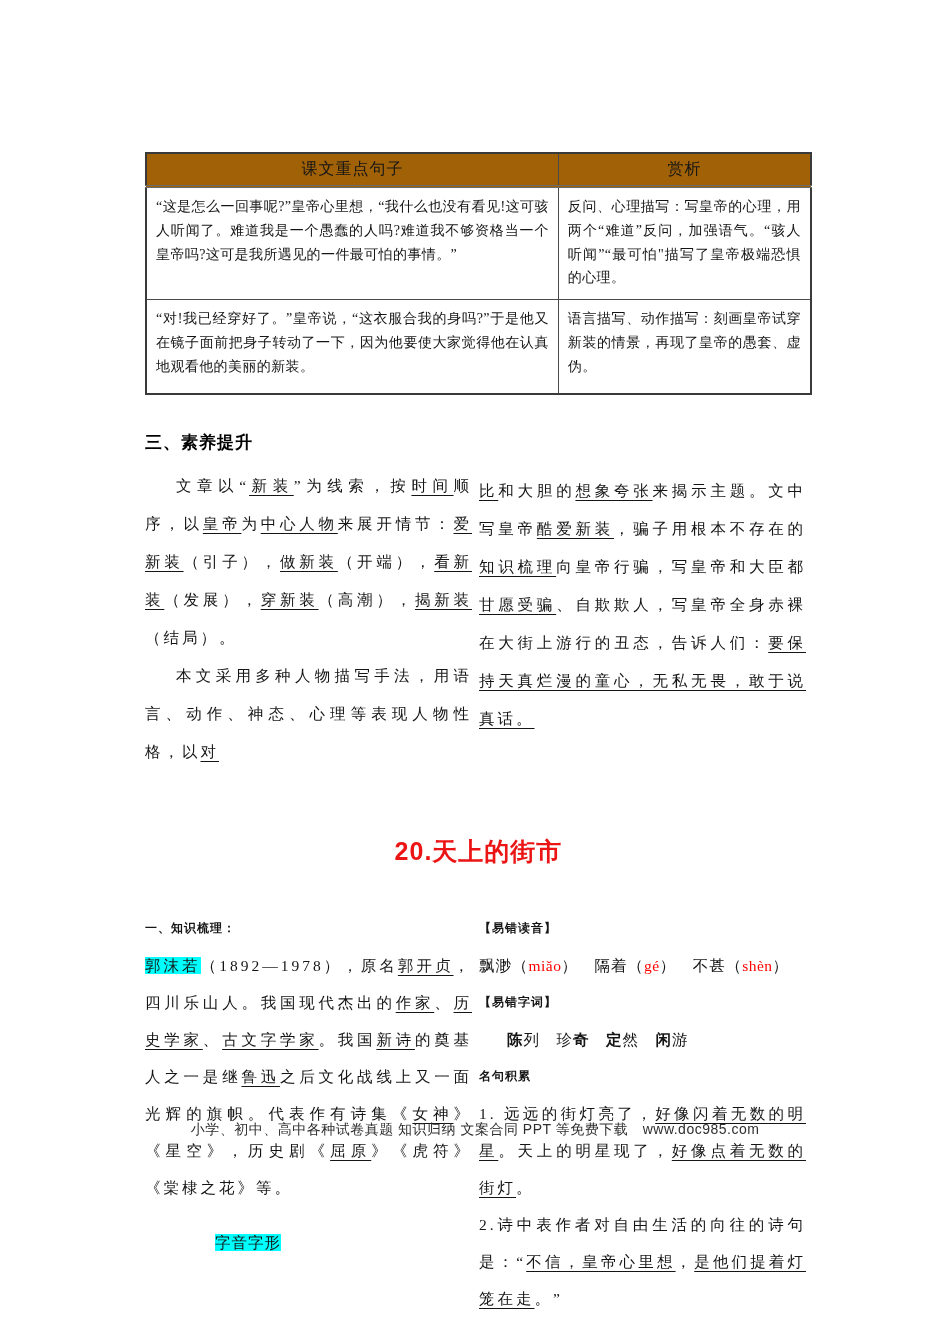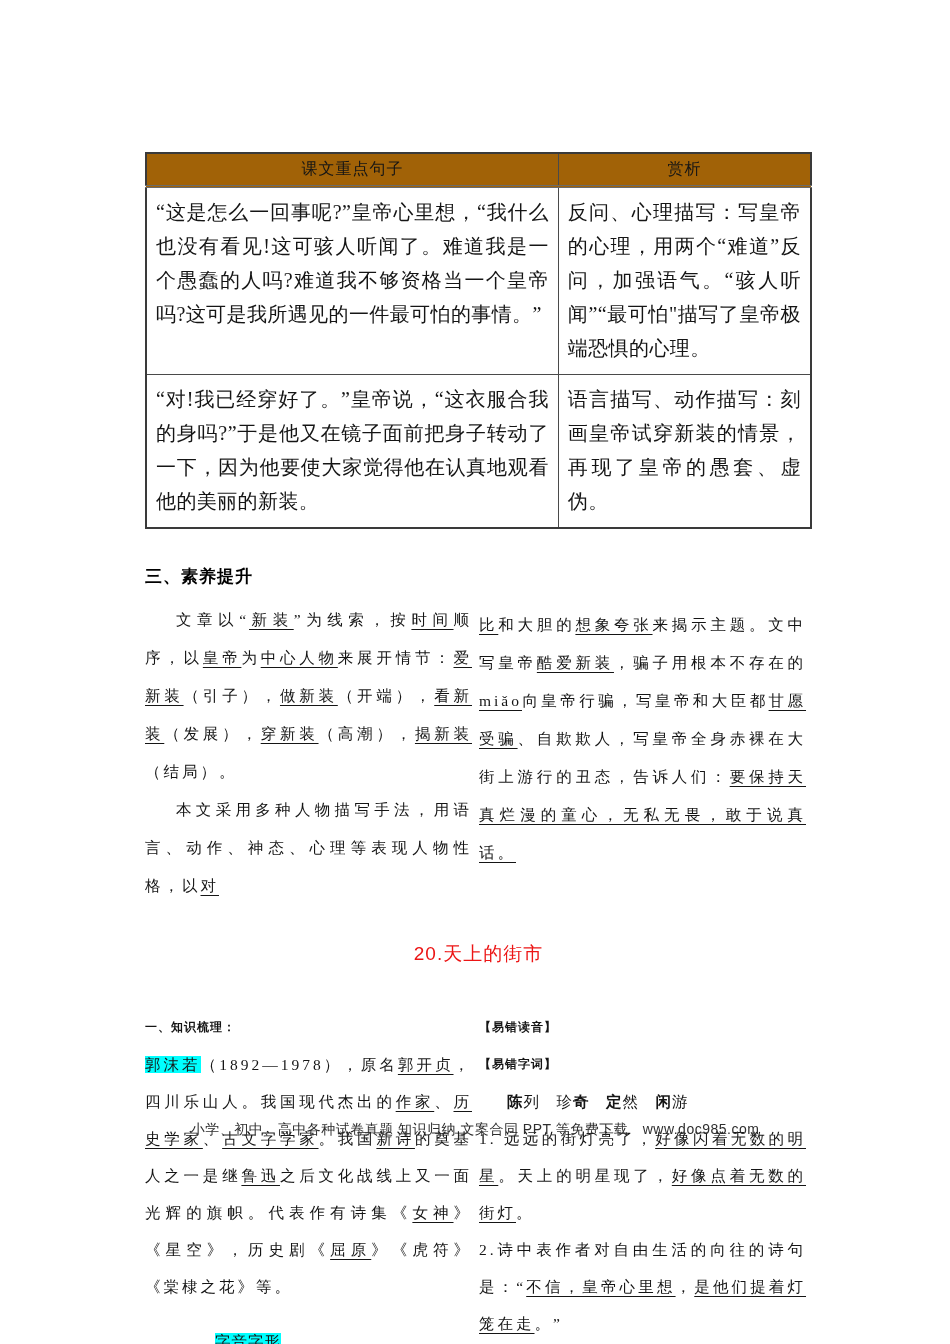--- a/index.html
+++ b/index.html
@@ -39,21 +39,21 @@
     font-size: 16px;
     border: 1.5px solid #4a4a4a;
     border-bottom: 3px double #6a6a6a;
     padding: 5px 6px;
     letter-spacing: 1px;
   }
   table.key-table td {
     border: 1.5px solid #4a4a4a;
     vertical-align: top;
     padding: 7px 9px 9px 9px;
-    font-size: 20px;
+    font-size: 14px;
     line-height: 1.7;
     text-align: justify;
     letter-spacing: 0.4px;
   }
   col.c1 { width: 62%; }
   col.c2 { width: 38%; }
   tr.row1 td { height: 110px; }
   tr.row2 td { height: 94px; }
   
   .twocol { display: flex; gap: 7px; }
@@ -75,26 +75,26 @@
   .b  { font-weight: bold; }
   .dot { position: relative; }
   .dot::after {
     content: "•";
     position: absolute; left: 50%; bottom: -0.85em;
     transform: translateX(-50%);
     font-size: 9px; color: #000; letter-spacing: 0;
   }
   
   .lesson-title {
-    margin: 36px 0 42px 0;
+    margin: 64px 0 42px 0;
     text-align: center;
     color: #ec1515;
     font-family: "Liberation Sans", "DejaVu Sans", sans-serif;
-    font-weight: normal;
-    font-size: 19px;
+    font-weight: bold;
+    font-size: 25px;
     letter-spacing: 1px;
   }
   
   .bottom .col p { line-height: 37px; margin: 0; }
   .sub-heading {
     font-family: "Liberation Sans", "DejaVu Sans", sans-serif;
     font-weight: bold;
     font-size: 12px;
     margin: 0;
     line-height: 37px;
@@ -147,36 +147,38 @@
     </table>
 
     <h2 class="sec-heading sec3">三、素养提升</h2>
 
     <div class="twocol flow">
       <div class="col">
         <p class="indent"><span>文章以“</span><span class="u">新装</span><span>”为线索，按</span><span class="u">时间</span><span>顺序，以</span><span class="u">皇帝</span><span>为</span><span class="u">中心人物</span><span>来展开情节：</span><span class="u">爱新装</span><span>（引子），</span><span class="u">做新装</span><span>（开端），</span><span class="u">看新装</span><span>（发展），</span><span class="u">穿新装</span><span>（高潮），</span><span class="u">揭新装</span><span>（结局）。</span></p>
         <p class="indent"><span>本文采用多种人物描写手法，用语言、动作、神态、心理等表现人物性格，以</span><span class="u">对</span></p>
       </div>
       <div class="col sec3-right">
-        <p><span class="u">比</span><span>和大胆的</span><span class="u">想象夸张</span><span>来揭示主题。文中写皇帝</span><span class="u">酷爱新装</span><span>，骗子用根本不存在的</span><span class="u">miǎo</span><span>向皇帝行骗，写皇帝和大臣都</span><span class="u">甘愿受骗</span><span>、自欺欺人，写皇帝全身赤裸在大街上游行的丑态，告诉人们：</span><span class="u">要保持天真烂漫的童心，无私无畏，敢于说真话。</span></p>
+        <p><span class="u">比</span><span>和大胆的</span><span class="u">想象夸张</span><span>来揭示主题。文中写皇帝</span><span class="u">酷爱新装</span><span>，骗子用根本不存在的</span><span class="u">知识梳理</span><span>向皇帝行骗，写皇帝和大臣都</span><span class="u">甘愿受骗</span><span>、自欺欺人，写皇帝全身赤裸在大街上游行的丑态，告诉人们：</span><span class="u">要保持天真烂漫的童心，无私无畏，敢于说真话。</span></p>
       </div>
     </div>
 
     <h1 class="lesson-title">20.天上的街市</h1>
 
     <div class="twocol flow bottom">
       <div class="col">
         <h3 class="sub-heading">一、知识梳理：</h3>
         <p><span class="hl">郭沫若</span><span>（1892—1978），原名</span><span class="u">郭开贞</span><span>，四川乐山人。我国现代杰出的</span><span class="u">作家</span><span>、</span><span class="u">历史学家</span><span>、</span><span class="u">古文字学家</span><span>。我国</span><span class="u">新诗</span><span>的奠基人之一是继</span><span class="u">鲁迅</span><span>之后文化战线上又一面光辉的旗帜。代表作有诗集《</span><span class="u">女神</span><span>》《星空》，历史剧《</span><span class="u">屈原</span><span>》《虎符》《棠棣之花》等。</span></p>
         <p class="tag2-line"><span class="hl">字音字形</span></p>
       </div>
       <div class="col">
         <h3 class="sub-heading">【易错读音】</h3>
+        <p class="pron-line"><span>飘</span><span class="dot">渺</span><span>（</span><span class="red">miǎo</span><span>）　</span><span class="dot">隔</span><span>着</span><span>（</span><span class="red">gé</span><span>）　</span><span>不</span><span class="dot">甚</span><span>（</span><span class="red">shèn</span><span>）</span></p>
         <h3 class="sub-heading">【易错字词】</h3>
         <p class="words-line"><span class="b">陈</span><span>列　</span><span>珍</span><span class="b">奇</span><span>　</span><span class="b">定</span><span>然　</span><span class="b">闲</span><span>游</span></p>
+        <h3 class="sub-heading">名句积累</h3>
         <p><span>1. 远远的街灯亮了，</span><span class="u">好像闪着无数的明星</span><span>。天上的明星现了，</span><span class="u">好像点着无数的街灯</span><span>。</span></p>
         <p><span>2.诗中表作者对自由生活的向往的诗句是：“</span><span class="u">不信，皇帝心里想</span><span>，</span><span class="u">是他们提着灯笼在走</span><span>。”</span></p>
       </div>
     </div>
 
   </div>
 
   <div class="footer">小学、初中、高中各种试卷真题 知识归纳 文案合同 PPT 等免费下载　www.doc985.com</div>
 </div>
 

